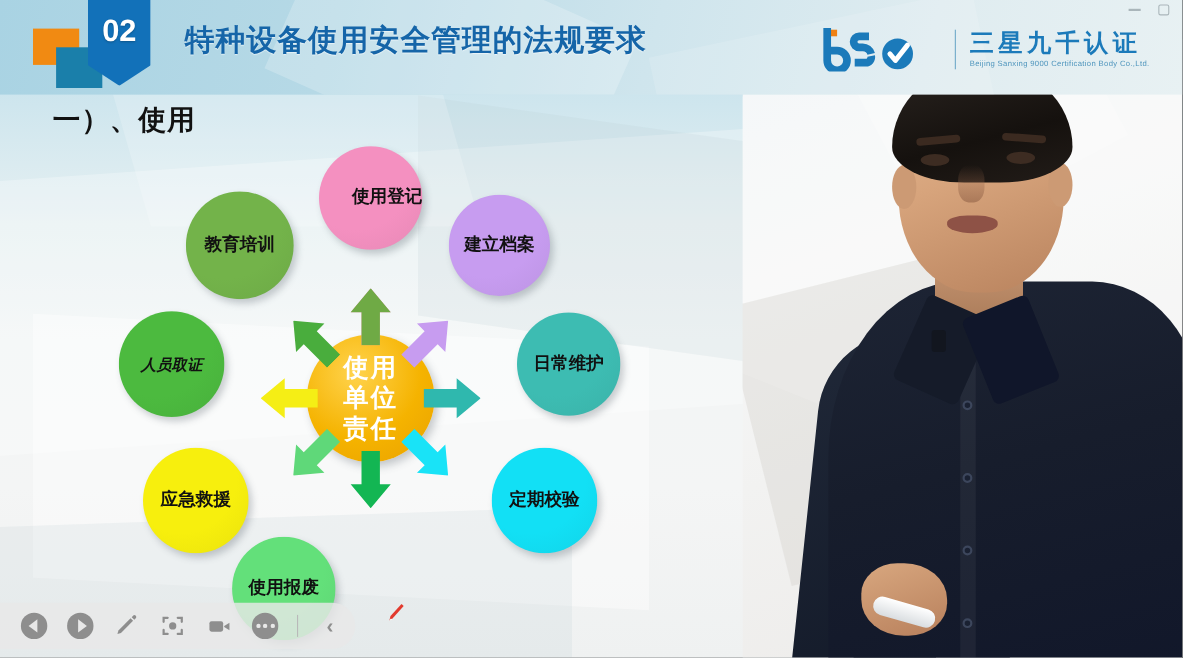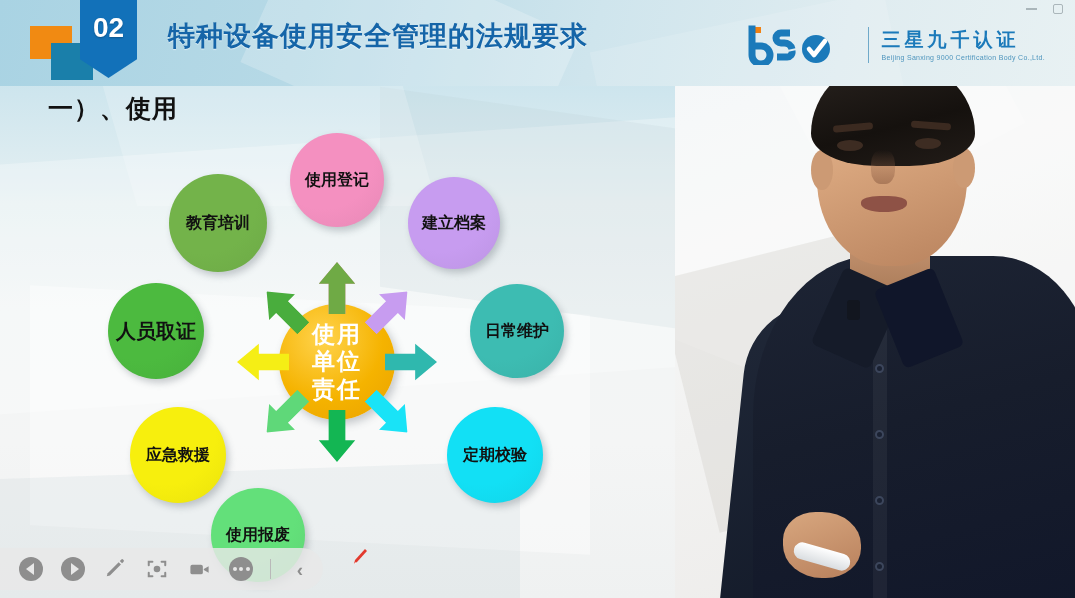--- a/index.html
+++ b/index.html
@@ -26,21 +26,21 @@
   .badge{position:absolute;left:80px;top:0px;width:57px;height:78px;background:#1271b9;
          clip-path:polygon(0 0,100% 0,100% 76%,50% 100%,0 76%);
          display:flex;align-items:flex-start;justify-content:center;}
   .badge span{color:#fff;font-size:28px;font-weight:bold;line-height:1;margin-top:14px;
               text-shadow:0 1px 2px rgba(0,0,0,.25);}
   .htitle{position:absolute;left:168px;top:18px;font-size:27px;font-weight:bold;color:#1565a8;
           letter-spacing:1px;text-shadow:0 1px 1px rgba(255,255,255,.6);}
   
   .brand{position:absolute;right:30px;top:22px;height:46px;display:flex;align-items:center;gap:13px;}
   .brand-mark{position:relative;width:108px;height:40px;}
-  .brand-cn{color:#1b7aba;font-size:19px;font-weight:bold;letter-spacing:4px;line-height:1;}
+  .brand-cn{color:#1b7aba;font-size:22px;font-weight:bold;letter-spacing:4px;line-height:1;}
   .brand-en{color:#4e95bd;font-size:7px;letter-spacing:.3px;margin-top:5px;white-space:nowrap;}
   .brand-divider{width:1px;height:36px;background:#6fa9c9;}
   
   .subtitle{position:absolute;left:48px;top:92px;font-size:25px;font-weight:bold;color:#111;
             letter-spacing:1px;}
   
   .diagram{position:absolute;left:60px;top:120px;width:570px;height:470px;}
   .node{position:absolute;border-radius:50%;display:flex;align-items:center;justify-content:center;
         color:#111;font-weight:bold;box-shadow:3px 4px 7px rgba(70,80,90,.28);
         text-align:center;line-height:1.15;}
@@ -204,21 +204,21 @@
 
   <div class="subtitle">一）、使用</div>
 
   <div class="diagram" id="diagram">
     <div class="center-node" id="center-node" style="left: 219px; top: 184px; height: 116px; width: 116px; background: radial-gradient(circle at 38% 30%, rgb(255, 211, 77) 0%, rgb(245, 179, 0) 55%, rgb(233, 161, 0) 100%);">
         <div>使用</div>
         <div>单位</div>
         <div>责任</div>
       </div>
   <div class="arrow" style="width: 52px; height: 38px; left: 251px; top: 149px; transform: rotate(-90deg); background: rgb(247, 157, 196); clip-path: polygon(0% 28%, 58% 28%, 58% 2%, 100% 50%, 58% 98%, 58% 72%, 0% 72%);"></div>
-      <div class="node" style="height: 94px; width: 94px; left: 230px; top: 13px; font-size: 16px; background: radial-gradient(circle at 36% 28%, rgb(244, 144, 192) 0%, rgb(244, 144, 192) 55%, rgba(0, 0, 0, 0.1) 140%) rgb(244, 144, 192);">
+      <div class="node" style="height: 94px; width: 94px; left: 230px; top: 13px; font-size: 16px; background: radial-gradient(circle at 36% 28%, rgb(244, 144, 192) 0%, rgb(244, 144, 192) 55%, rgba(0, 0, 0, 0.1) 140%) rgb(244, 144, 192); justify-content: flex-end;">
         <span>使用登记</span>
       </div>
       <div class="arrow" style="width: 52px; height: 38px; left: 303.326px; top: 170.674px; transform: rotate(-45deg); background: rgb(199, 156, 240); clip-path: polygon(0% 28%, 58% 28%, 58% 2%, 100% 50%, 58% 98%, 58% 72%, 0% 72%);"></div>
       <div class="node" style="height: 92px; width: 92px; left: 348px; top: 57px; font-size: 16px; background: radial-gradient(circle at 36% 28%, rgb(199, 156, 240) 0%, rgb(199, 156, 240) 55%, rgba(0, 0, 0, 0.1) 140%) rgb(199, 156, 240);">
         <span>建立档案</span>
       </div>
       <div class="arrow" style="width: 52px; height: 38px; left: 325px; top: 223px; transform: rotate(0deg); background: rgb(47, 184, 174); clip-path: polygon(0% 28%, 58% 28%, 58% 2%, 100% 50%, 58% 98%, 58% 72%, 0% 72%);"></div>
       <div class="node" style="height: 94px; width: 94px; left: 410px; top: 164px; font-size: 16px; background: radial-gradient(circle at 36% 28%, rgb(61, 188, 178) 0%, rgb(61, 188, 178) 55%, rgba(0, 0, 0, 0.1) 140%) rgb(61, 188, 178);">
         <span>日常维护</span>
       </div>
@@ -229,21 +229,21 @@
       <div class="arrow" style="width: 52px; height: 38px; left: 251px; top: 297px; transform: rotate(90deg); background: rgb(19, 182, 83); clip-path: polygon(0% 28%, 58% 28%, 58% 2%, 100% 50%, 58% 98%, 58% 72%, 0% 72%);"></div>
       <div class="arrow" style="width: 52px; height: 38px; left: 198.674px; top: 275.326px; transform: rotate(135deg); background: rgb(95, 216, 121); clip-path: polygon(0% 28%, 58% 28%, 58% 2%, 100% 50%, 58% 98%, 58% 72%, 0% 72%);"></div>
       <div class="node" style="height: 94px; width: 94px; left: 151px; top: 368px; font-size: 16px; background: radial-gradient(circle at 36% 28%, rgb(99, 224, 122) 0%, rgb(99, 224, 122) 55%, rgba(0, 0, 0, 0.1) 140%) rgb(99, 224, 122);">
         <span>使用报废</span>
       </div>
       <div class="arrow" style="width: 52px; height: 38px; left: 177px; top: 223px; transform: rotate(180deg); background: rgb(245, 238, 21); clip-path: polygon(0% 28%, 58% 28%, 58% 2%, 100% 50%, 58% 98%, 58% 72%, 0% 72%);"></div>
       <div class="node" style="height: 96px; width: 96px; left: 70px; top: 287px; font-size: 16px; background: radial-gradient(circle at 36% 28%, rgb(247, 239, 13) 0%, rgb(247, 239, 13) 55%, rgba(0, 0, 0, 0.1) 140%) rgb(247, 239, 13);">
         <span>应急救援</span>
       </div>
       <div class="arrow" style="width: 52px; height: 38px; left: 198.674px; top: 170.674px; transform: rotate(225deg); background: rgb(73, 173, 61); clip-path: polygon(0% 28%, 58% 28%, 58% 2%, 100% 50%, 58% 98%, 58% 72%, 0% 72%);"></div>
-      <div class="node" style="height: 96px; width: 96px; left: 48px; top: 163px; font-size: 20px; background: radial-gradient(circle at 36% 28%, rgb(76, 186, 63) 0%, rgb(76, 186, 63) 55%, rgba(0, 0, 0, 0.1) 140%) rgb(76, 186, 63);">
+      <div class="node" style="height: 96px; width: 96px; left: 48px; top: 163px; font-size: 14px; background: radial-gradient(circle at 36% 28%, rgb(76, 186, 63) 0%, rgb(76, 186, 63) 55%, rgba(0, 0, 0, 0.1) 140%) rgb(76, 186, 63); font-style: italic;">
         <span>人员取证</span>
       </div>
       <div class="arrow" style="width: 52px; height: 38px; left: 251px; top: 149px; transform: rotate(270deg); background: rgb(111, 170, 69); clip-path: polygon(0% 28%, 58% 28%, 58% 2%, 100% 50%, 58% 98%, 58% 72%, 0% 72%);"></div>
       <div class="node" style="height: 98px; width: 98px; left: 109px; top: 54px; font-size: 16px; background: radial-gradient(circle at 36% 28%, rgb(115, 179, 74) 0%, rgb(115, 179, 74) 55%, rgba(0, 0, 0, 0.1) 140%) rgb(115, 179, 74);">
         <span>教育培训</span>
       </div>
     </div>
 
   <svg class="pen-cursor" viewBox="0 0 16 18">
     <path d="M13 1 L15 3 L5 14 L2 16 L3 12 Z" fill="#e23a2e"></path>

